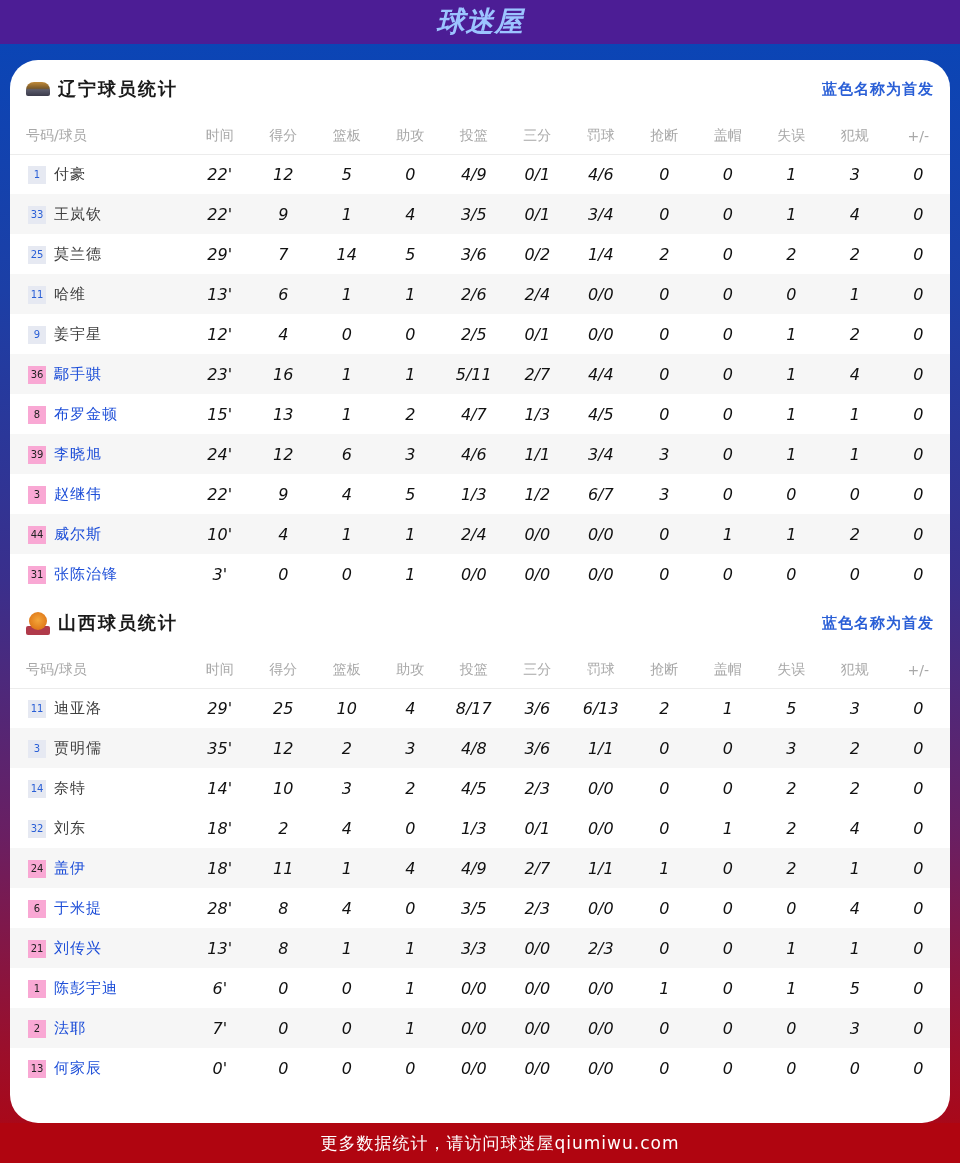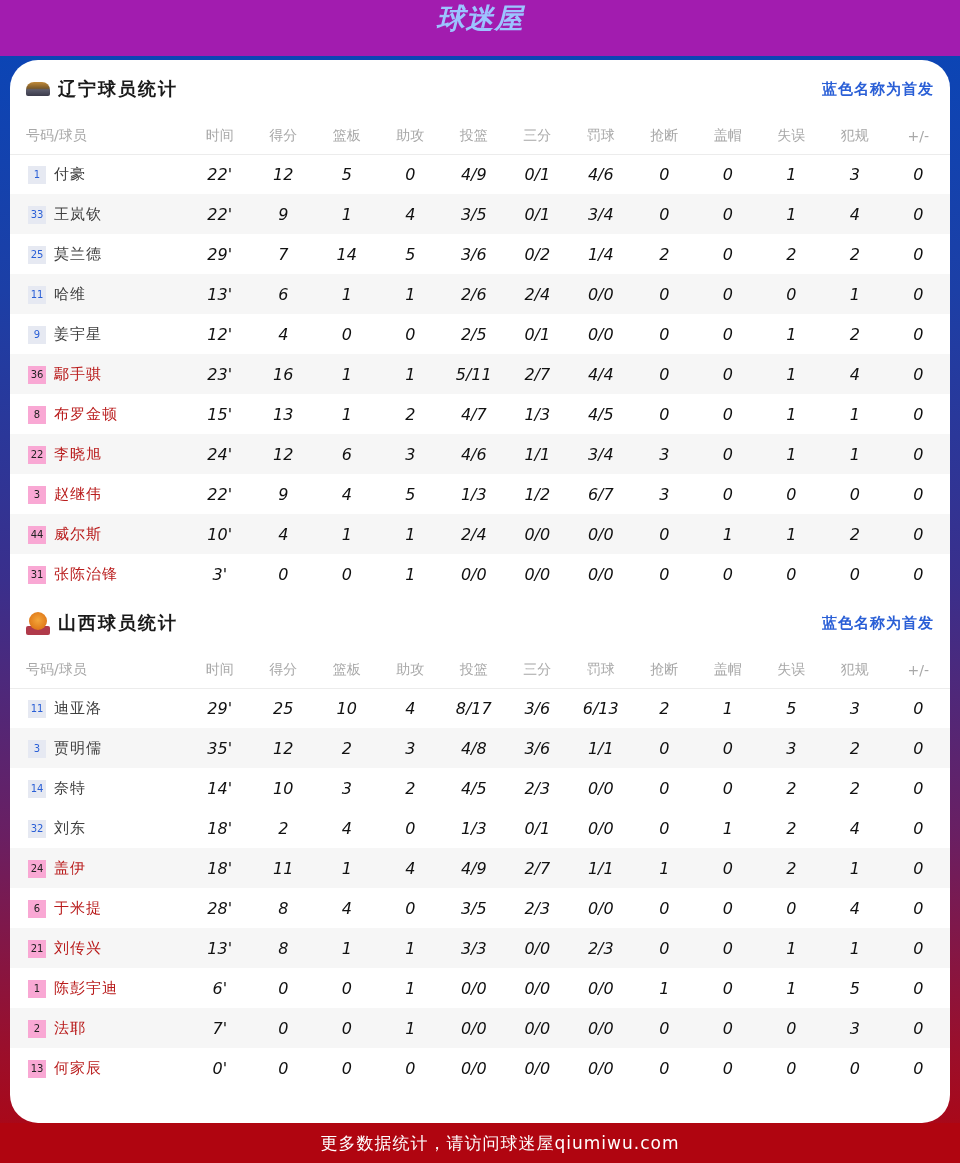--- a/index.html
+++ b/index.html
@@ -3,23 +3,23 @@
 <meta charset="utf-8">
 <style>
   * { box-sizing: border-box; margin: 0; padding: 0; }
   html, body { width: 960px; height: 1163px; overflow: hidden; }
   body {
     font-family: "DejaVu Sans", "Liberation Sans", sans-serif;
     background: linear-gradient(180deg, #0846b8 0%, #1c3fa6 25%, #3a2f8c 50%, #6a1f62 72%, #9a0f2c 90%, #b00510 100%);
     position: relative;
   }
   .topbar {
-    position: absolute; left: 0; top: 0; width: 960px; height: 56px;
-    background: #a21caf;
-    display: flex; align-items: flex-start; justify-content: center;
+    position: absolute; left: 0; top: 0; width: 960px; height: 44px;
+    background: #4c1d95;
+    display: flex; align-items: center; justify-content: center;
   }
   .brand {
     font-family: "DejaVu Sans", sans-serif;
     font-weight: bold; font-style: italic;
     font-size: 28px; color: #9cc4ff; letter-spacing: 1px;
   }
   .card {
     position: absolute; left: 10px; top: 60px; width: 940px; height: 1063px;
     background: #ffffff;
     border-radius: 28px;
@@ -58,21 +58,21 @@
     font-style: italic; font-family: "DejaVu Sans", sans-serif;
   }
   tr.alt td { background: #f6f6f6; }
   td.player-cell { text-align: left; padding-left: 18px; font-style: normal; }
   .num-badge {
     display: inline-block; width: 18px; height: 18px; line-height: 18px;
     background: #f9a8d4; color: #222; font-size: 10px; text-align: center;
     font-style: normal; vertical-align: middle; margin-right: 8px;
   }
   .starter .num-badge { color: #2a5fd6; background: #e6e9f2; }
-  .pname { font-size: 15px; color: #b91c1c; vertical-align: middle; font-style: normal; letter-spacing: 1px; }
+  .pname { font-size: 15px; color: #1d4ed8; vertical-align: middle; font-style: normal; letter-spacing: 1px; }
   .starter .pname { color: #404040; }
   .footer {
     position: absolute; left: 0; top: 1123px; width: 960px; height: 40px;
     background: #b00510; display: flex; align-items: center; justify-content: center; padding-left: 40px;
   }
   .footer-text { color: #ffffff; font-size: 17px; letter-spacing: 1px; }
   col.c-player { width: 178px; }
 </style>
 </head>
 <body>
@@ -226,21 +226,21 @@
               <td>4/7</td>
               <td>1/3</td>
               <td>4/5</td>
               <td>0</td>
               <td>0</td>
               <td>1</td>
               <td>1</td>
               <td>0</td>
             </tr>
             <tr class="alt ">
-              <td class="player-cell"><span class="num-badge">22</span><span class="pname">李晓旭</span></td>
+              <td class="player-cell"><span class="num-badge">39</span><span class="pname">李晓旭</span></td>
               <td>24'</td>
               <td>12</td>
               <td>6</td>
               <td>3</td>
               <td>4/6</td>
               <td>1/1</td>
               <td>3/4</td>
               <td>3</td>
               <td>0</td>
               <td>1</td>

